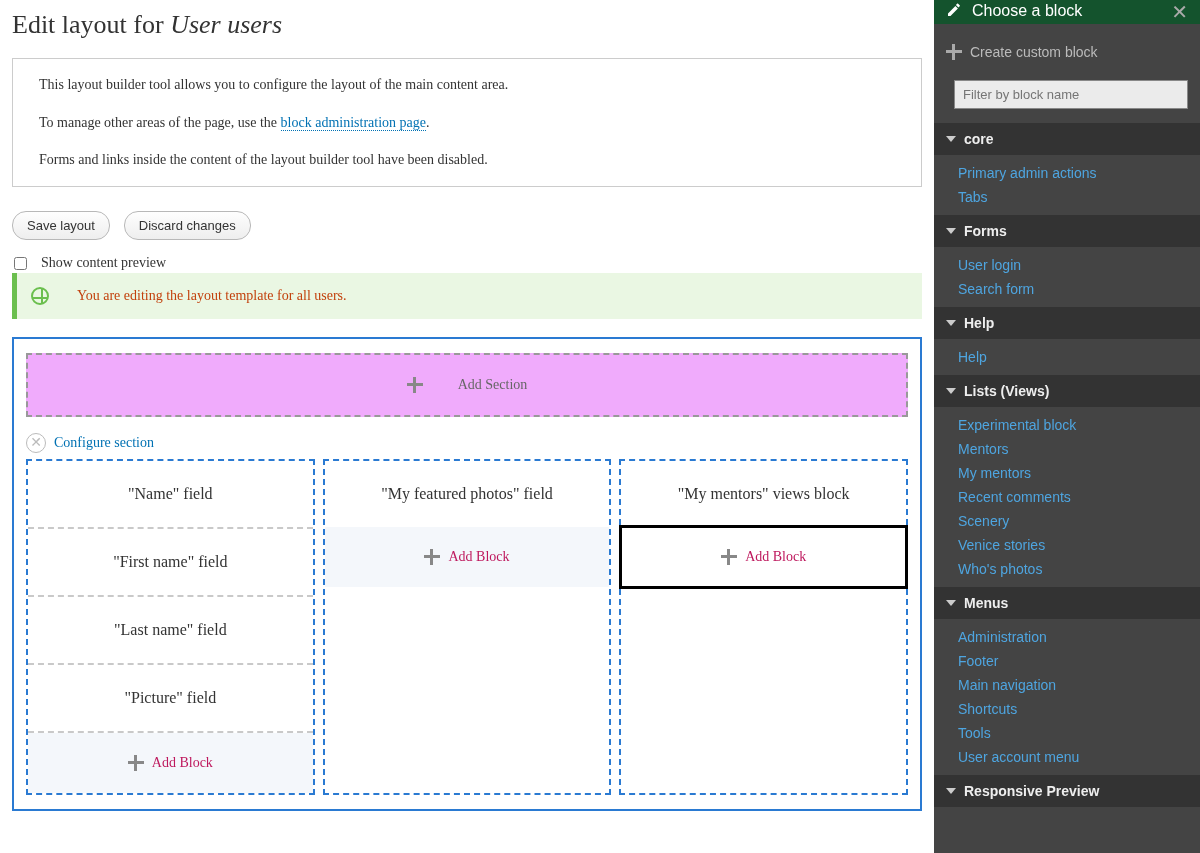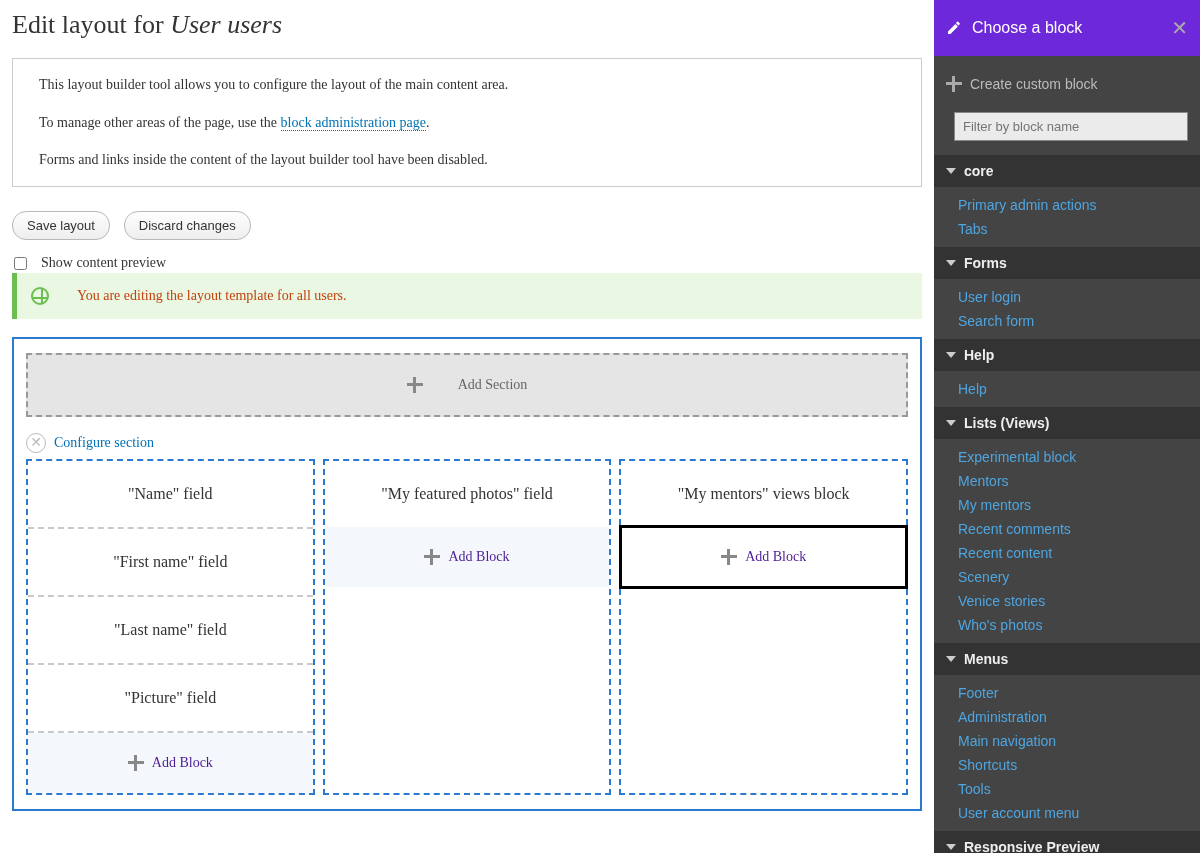--- a/index.html
+++ b/index.html
@@ -69,21 +69,21 @@
     content:""; position:absolute; background:#6bbf4e;
   }
   .status-msg .globe:before { width:100%; height:2px; top:8px; left:0; }
   .status-msg .globe:after { width:2px; height:100%; left:8px; top:0; }
   .layout-canvas {
     border: 2px solid #2a7ad2;
     padding: 14px 12px;
   }
   .add-section-area {
     border: 2px dashed #999;
-    background: #e5e5e5;
+    background: #f0abfc;
     text-align: center;
     padding: 22px 0;
     color: #666;
     font-family: Georgia, serif;
     display:flex; align-items:flex-start; justify-content:center;
     cursor:pointer;
     gap:27px;
   }
   .plus-icon {
     display:inline-block; width:16px; height:16px; position:relative; margin-right:8px;
@@ -110,42 +110,42 @@
     flex:1; border:2px dashed #2a7ad2;
     display:flex; flex-direction:column;
   }
   .field-block {
     border-bottom:2px dashed #c9c9c9;
     text-align:center; padding: 24px 6px;
     font-family: Georgia, serif; font-size:16px; color:#333;
   }
   .add-block-cell {
     text-align:center; padding:22px 6px;
-    background:#f4f7fb; color:#4c1d95;
+    background:#f4f7fb; color:#be185d;
     font-family: Georgia, serif;
     display:flex; align-items:center; justify-content:center;
     cursor:pointer; border-bottom:none;
   }
   .add-block-cell.selected {
     outline:3px solid #000; outline-offset:-1px; background:#fff;
   }
   .col.col2 .field-block, .col.col3 .field-block { border-bottom:none; }
   .col.col2 .add-block-cell, .col.col3 .add-block-cell { flex:0 0 auto; }
 
   
   .offcanvas {
     width: 266px;
     background: #444;
     color: #ddd;
     display:flex; flex-direction:column;
     font-size: 14px;
   }
   .oc-titlebar {
-    background:#6d28d9; padding:18px 12px;
-    display:flex; align-items:center; color:#fff;
+    background:#14532d; padding:2px 12px;
+    display:flex; align-items:flex-start; color:#fff;
   }
   .pencil-icon {
     width:16px; height:16px; margin-right:10px; position:relative;
   }
   .pencil-icon svg { width:16px; height:16px; fill:#fff; }
   .oc-titlebar .title { flex:1; font-size:16px; }
   .oc-close { color:#aaa; font-size:20px; cursor:pointer; line-height:1; }
   .oc-create {
     padding: 20px 12px;
     display:flex; align-items:center; color:#bbb; cursor:pointer;
@@ -300,32 +300,31 @@
       </div>
       <div class="oc-group-header">
         <span class="caret"></span>
         <span>Lists (Views)</span>
       </div>
       <div class="oc-links">
         <a href="#">Experimental block</a>
         <a href="#">Mentors</a>
         <a href="#">My mentors</a>
         <a href="#">Recent comments</a>
-        <a href="#">Recent content</a>
         <a href="#">Scenery</a>
         <a href="#">Venice stories</a>
         <a href="#">Who's photos</a>
       </div>
       <div class="oc-group-header">
         <span class="caret"></span>
         <span>Menus</span>
       </div>
       <div class="oc-links">
+        <a href="#">Administration</a>
         <a href="#">Footer</a>
-        <a href="#">Administration</a>
         <a href="#">Main navigation</a>
         <a href="#">Shortcuts</a>
         <a href="#">Tools</a>
         <a href="#">User account menu</a>
       </div>
       <div class="oc-group-header">
         <span class="caret"></span>
         <span>Responsive Preview</span>
       </div>
       <div class="oc-links"></div>

